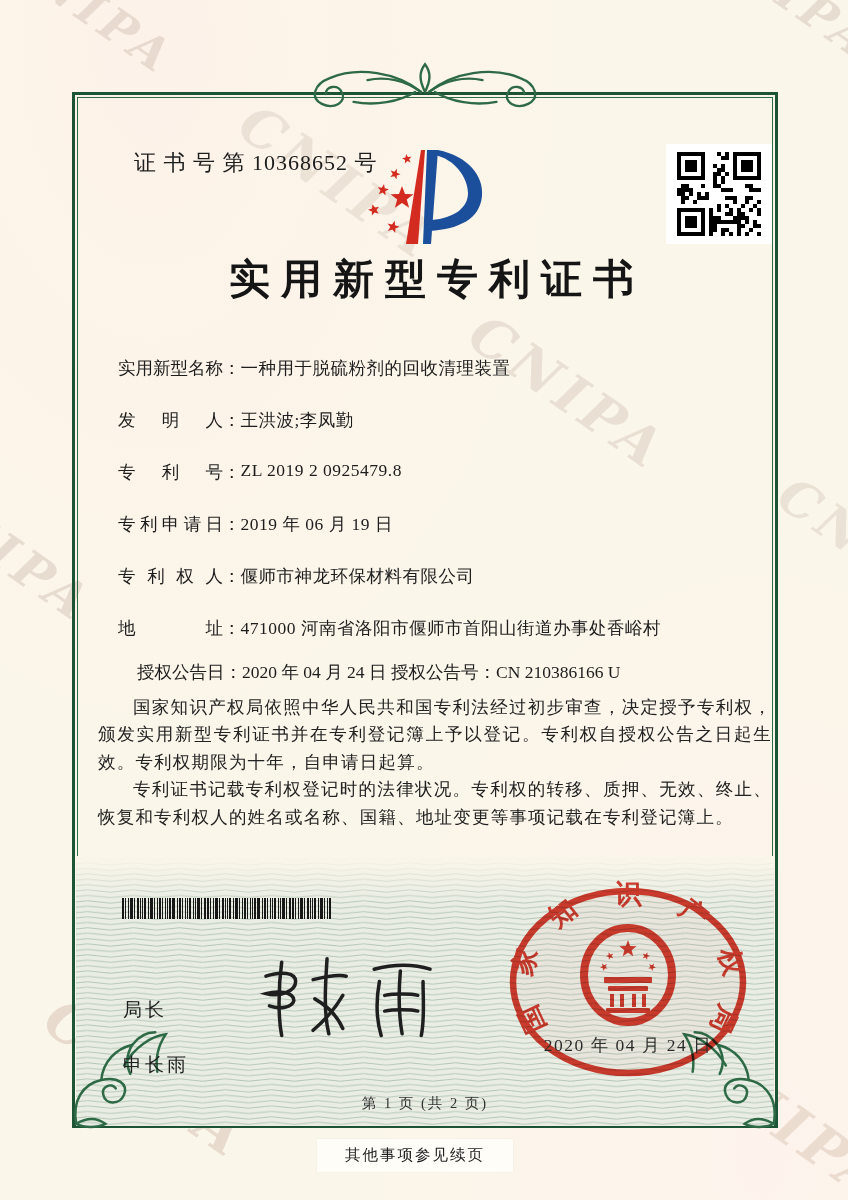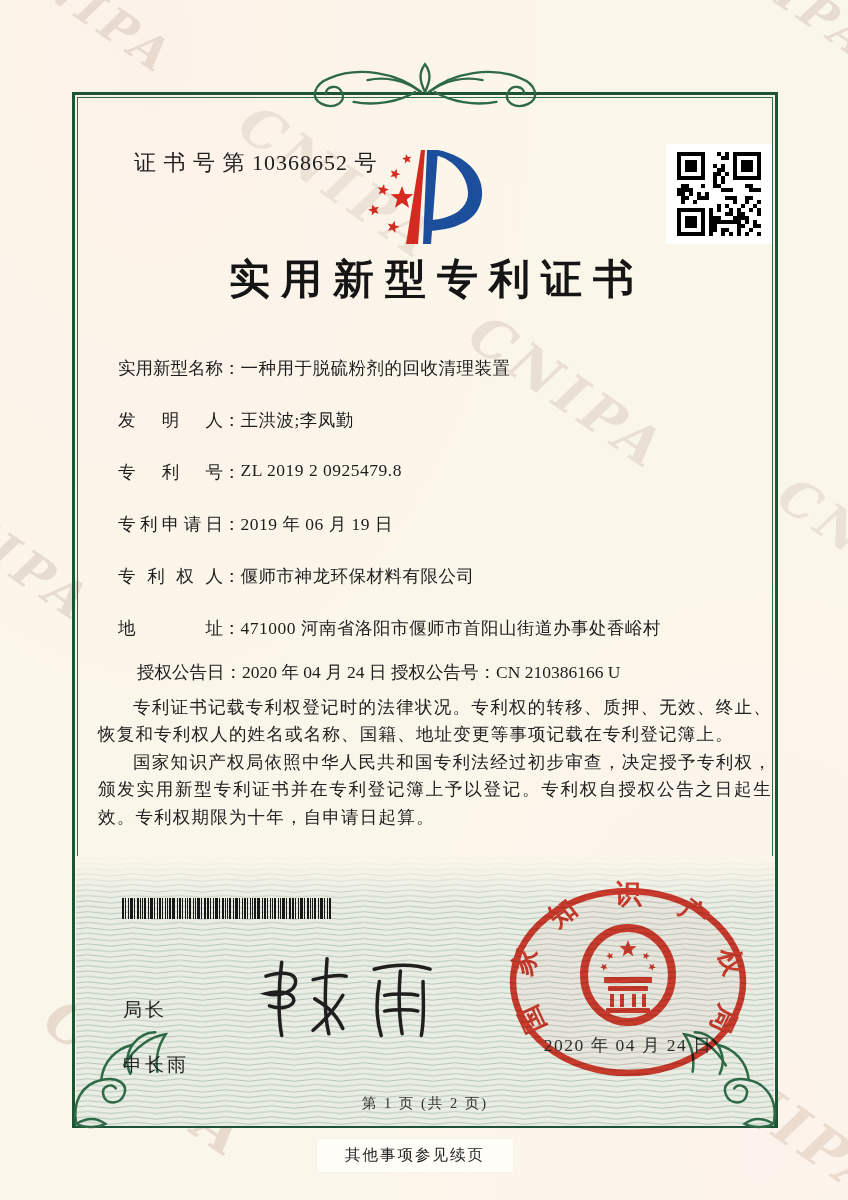--- a/index.html
+++ b/index.html
@@ -307,22 +307,22 @@
   <div class="grant-row">
     <div class="grant-left">
       <span>授权公告日</span><span>：</span><span>2020 年 04 月 24 日</span>
     </div>
     <div>
       <span>授权公告号</span><span>：</span><span>CN 210386166 U</span>
     </div>
   </div>
 
   <div class="body-text">
+    <p>国家知识产权局依照中华人民共和国专利法经过初步审查，决定授予专利权，颁发实用新型专利证书并在专利登记簿上予以登记。专利权自授权公告之日起生效。专利权期限为十年，自申请日起算。</p>
     <p>专利证书记载专利权登记时的法律状况。专利权的转移、质押、无效、终止、恢复和专利权人的姓名或名称、国籍、地址变更等事项记载在专利登记簿上。</p>
-    <p>国家知识产权局依照中华人民共和国专利法经过初步审查，决定授予专利权，颁发实用新型专利证书并在专利登记簿上予以登记。专利权自授权公告之日起生效。专利权期限为十年，自申请日起算。</p>
   </div>
 
   <svg class="barcode" id="barcode-svg" width="216" height="21">
       <rect x="0" y="0" width="2" height="21" fill="#171717"></rect>
       <rect x="3" y="0" width="1" height="21" fill="#171717"></rect>
       <rect x="6" y="0" width="1" height="21" fill="#171717"></rect>
       <rect x="8" y="0" width="3" height="21" fill="#171717"></rect>
       <rect x="12" y="0" width="1" height="21" fill="#171717"></rect>
       <rect x="15" y="0" width="2" height="21" fill="#171717"></rect>
       <rect x="18" y="0" width="1" height="21" fill="#171717"></rect>

